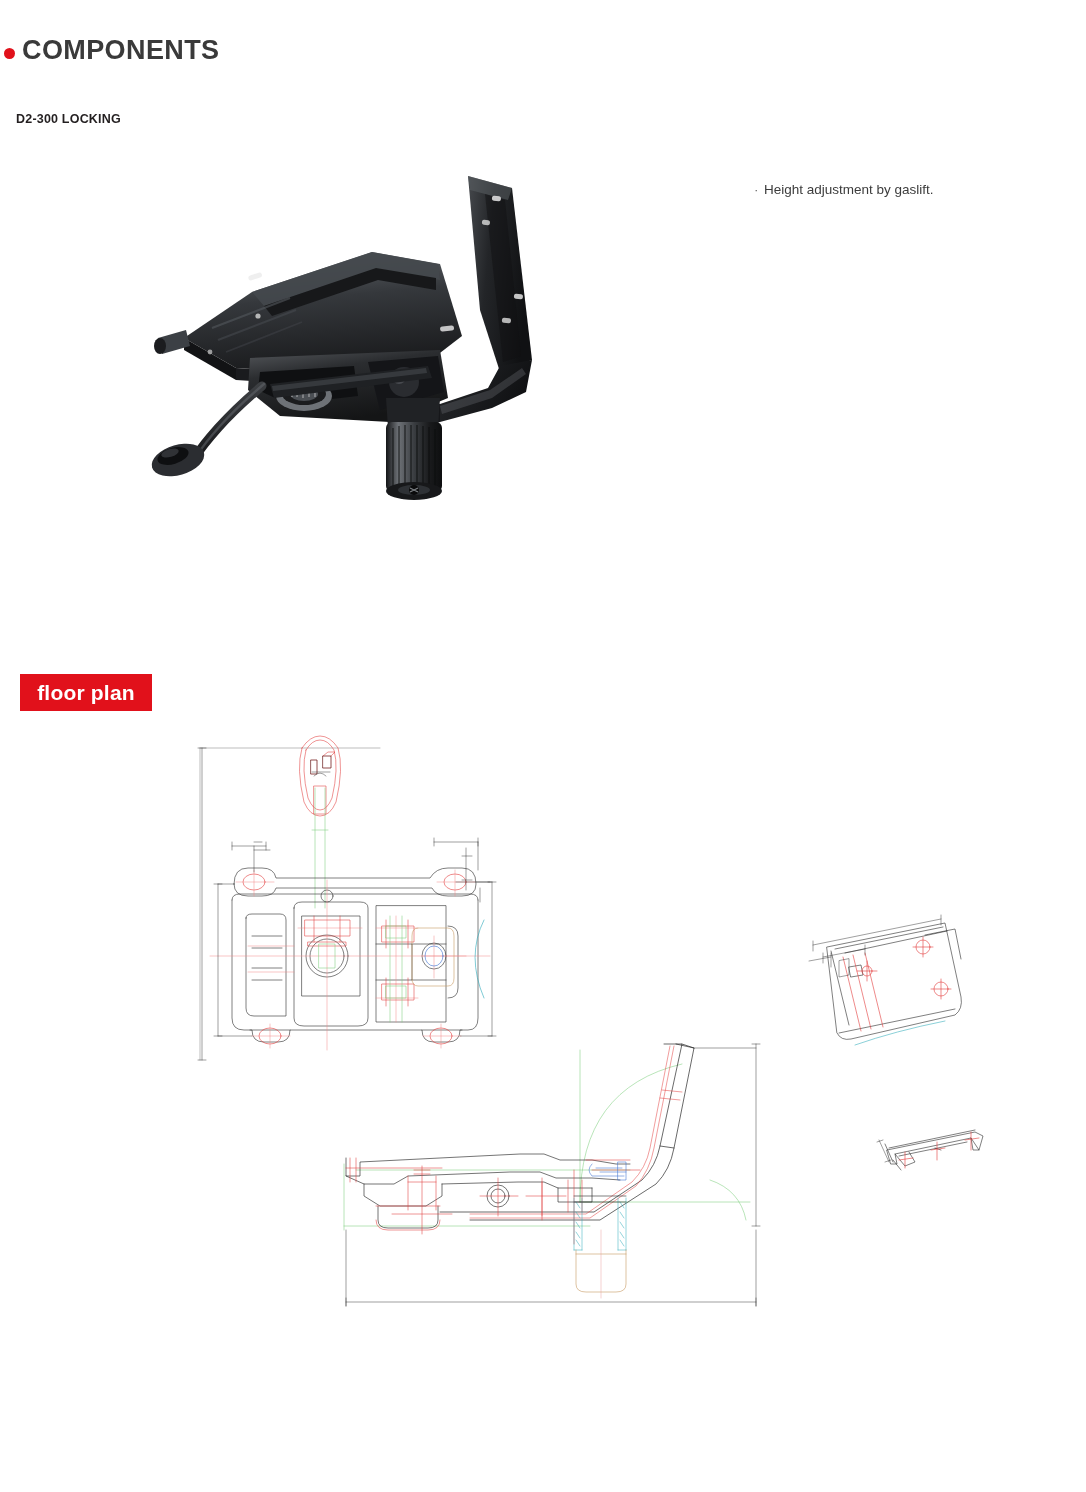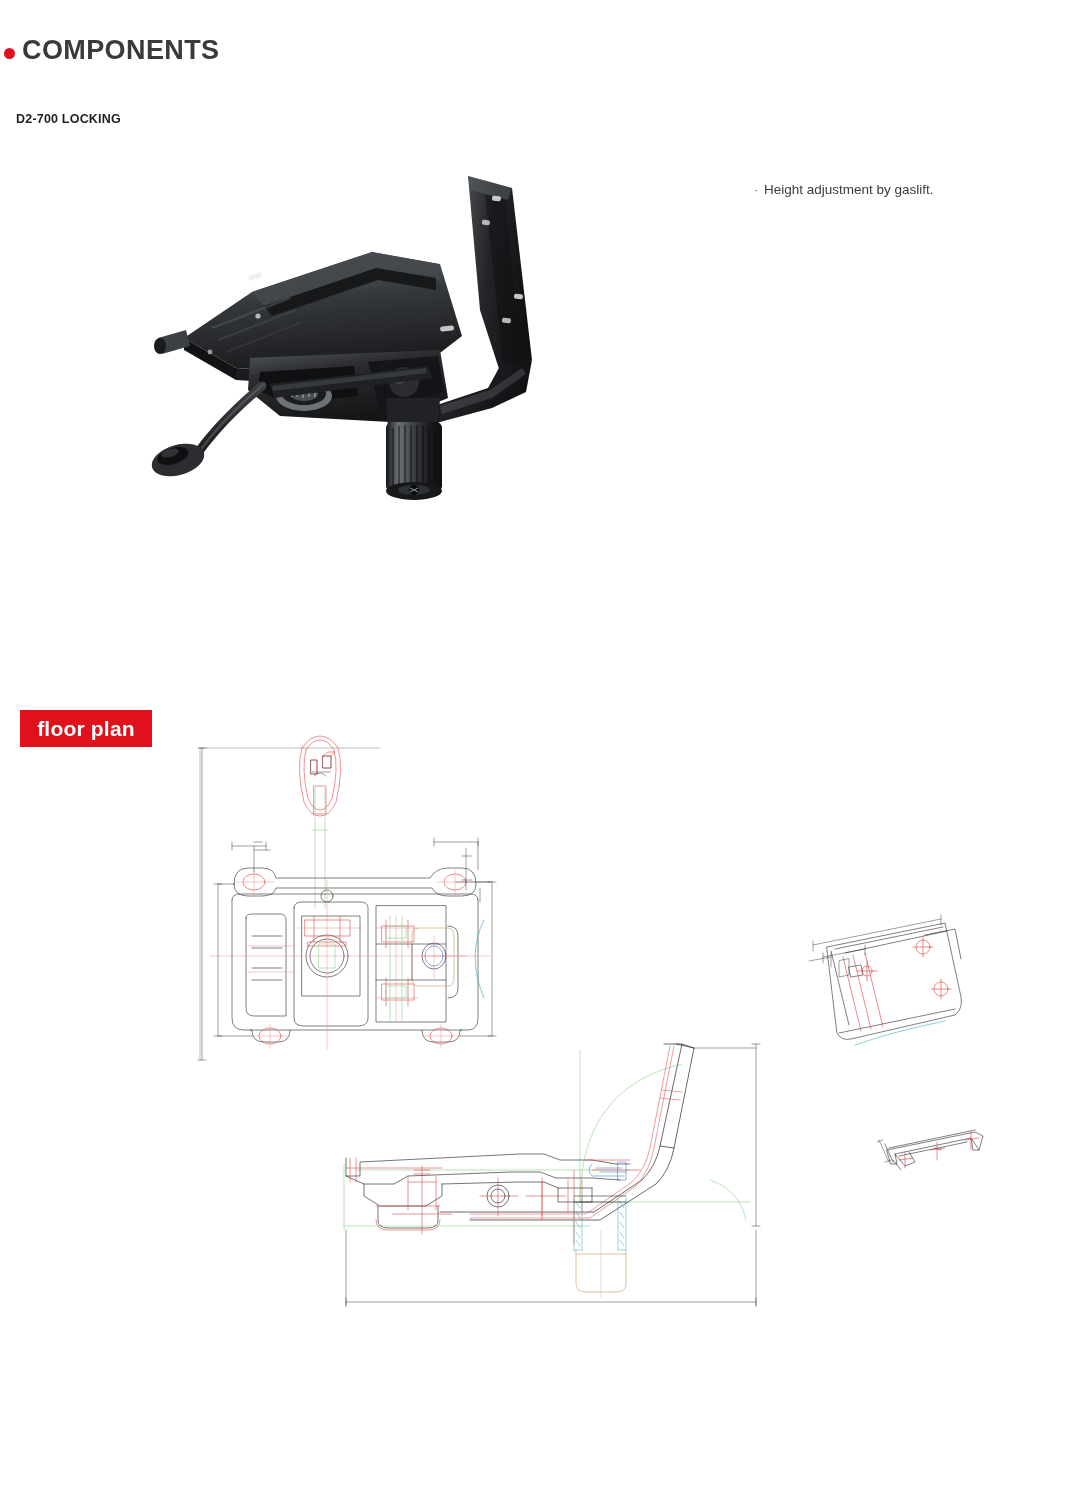--- a/index.html
+++ b/index.html
@@ -29,41 +29,40 @@
   
   #features{position:absolute;left:754px;top:178px;width:320px;}
   .feature-line{
     font-size:13.5px;color:#3c3c3c;line-height:23px;white-space:nowrap;
   }
   .feature-dot{display:inline-block;width:10px;color:#6a6a6a;}
   
   #floorplan-badge{
     position:absolute;left:20px;top:674px;width:132px;height:37px;
     background:#e1111b;
-    margin-top:36px;
   }
   #floorplan-label{
     position:absolute;left:0;top:0;width:132px;height:37px;
     line-height:37px;text-align:center;
     color:#ffffff;font-size:21px;font-weight:bold;letter-spacing:.2px;
   }
   
   #product-photo{position:absolute;left:140px;top:160px;width:420px;height:350px;}
   
   #floorplan-drawings{position:absolute;left:0;top:720px;width:1086px;height:600px;}
   .dwg{position:absolute;}
 </style>
 </head>
 <body>
 
 <div id="header">
   <div id="header-bullet"></div>
   <div id="page-title">COMPONENTS</div>
 </div>
-<div id="subtitle">D2-700 LOCKING</div>
+<div id="subtitle">D2-300 LOCKING</div>
 
 <div id="product-photo">
 <svg width="420" height="350" viewBox="0 0 420 350" xmlns="http://www.w3.org/2000/svg">
   <defs>
     <linearGradient id="mBody" x1="0" y1="0" x2="0.4" y2="1">
       <stop offset="0%" stop-color="#55585c"></stop>
       <stop offset="35%" stop-color="#2b2d30"></stop>
       <stop offset="100%" stop-color="#141516"></stop>
     </linearGradient>
     <linearGradient id="mTop" x1="0" y1="0" x2="0.2" y2="1">

